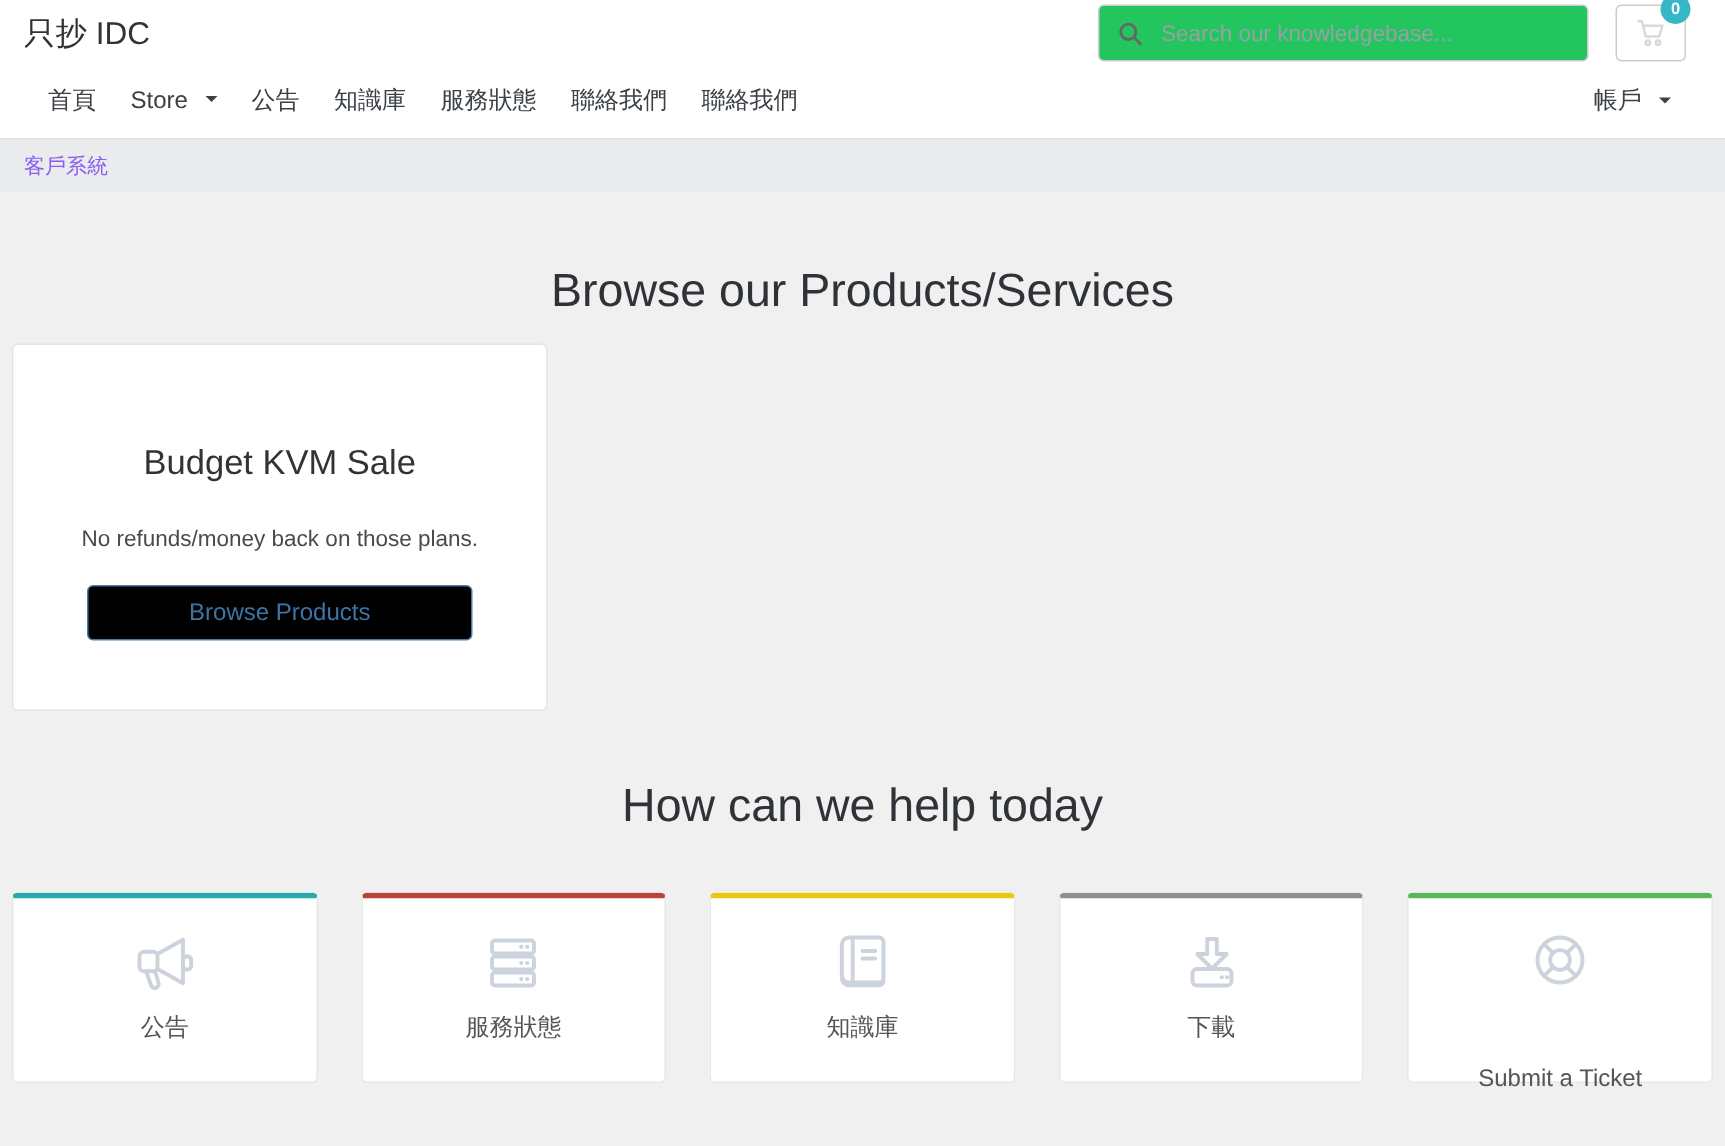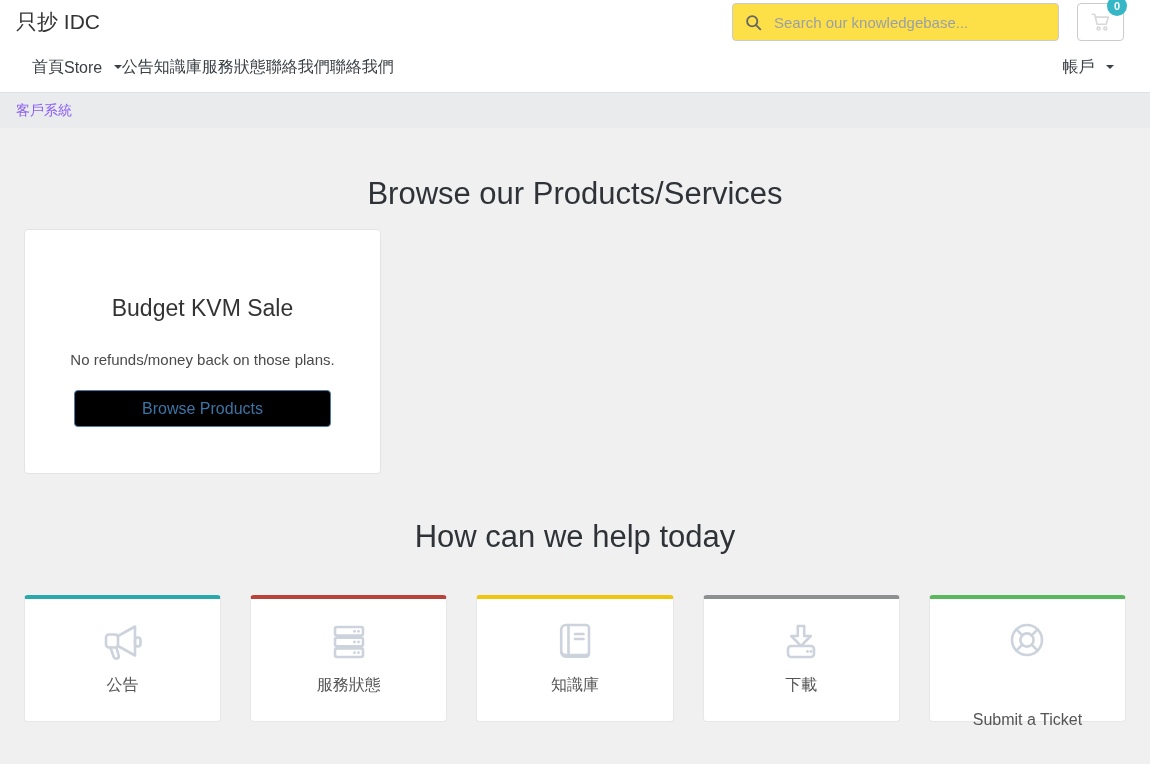--- a/index.html
+++ b/index.html
@@ -22,21 +22,21 @@
     position: absolute;
     left: 16px; top: 8px;
     font-size: 21px;
     color: #333;
     cursor: pointer;
   }
   .search-box {
     position: absolute;
     top: 3px; right: 91px;
     width: 327px; height: 38px;
-    background: #fde047;
+    background: #22c55e;
     border: 1px solid #cbcbcb;
     border-radius: 4px;
     display: flex; align-items: center;
     padding: 0 12px;
   }
   .search-box svg { flex: 0 0 auto; margin-right: 10px; }
   .search-box input {
     border: none; outline: none;
     width: 100%;
     font-size: 15px;
@@ -64,20 +64,21 @@
     color: #fff;
     font-size: 11px; font-weight: bold;
     display: flex; align-items: center; justify-content: center;
   }
 
   
   .nav {
     position: absolute;
     left: 32px; top: 57px;
     display: flex;
+    gap: 23px;
     align-items: center;
   }
   .nav-item {
     font-size: 16px;
     color: #3b4045;
     cursor: pointer;
     white-space: nowrap;
   }
   .nav-account {
     position: absolute;
@@ -104,21 +105,21 @@
     background: #e9ebed;
     border-top: 1px solid #dfe1e4;
     display: flex; align-items: center;
     padding: 0 16px;
     font-size: 14px;
     color: #8b5cf6;
   }
   .breadcrumb-link { cursor: pointer; }
 
   
-  .main { padding: 0 24px; }
+  .main { padding: 0 8px; }
   .section-heading {
     margin: 0;
     font-size: 31px;
     font-weight: 400;
     text-align: center;
     color: #2f3338;
   }
   .products-heading { padding-top: 48px; }
   .help-heading { padding-top: 45px; }
 

